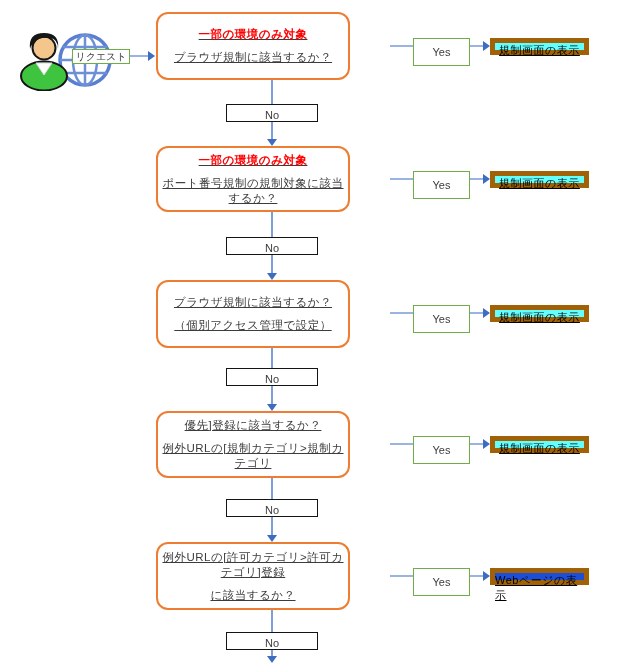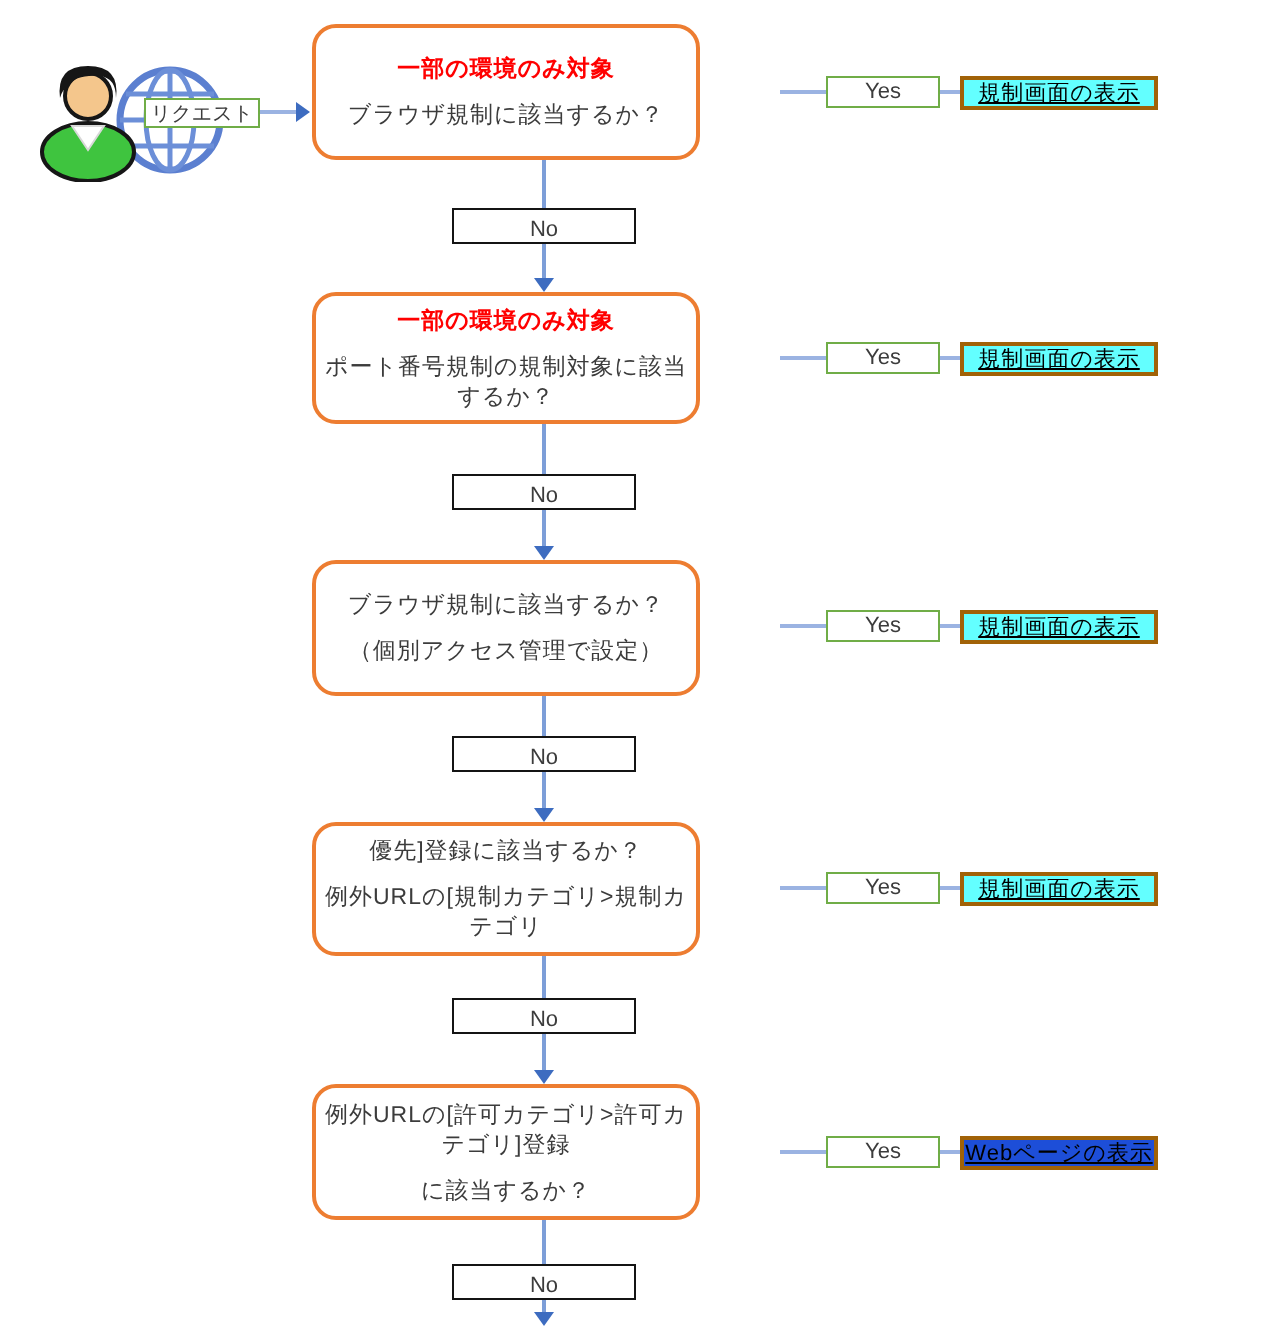--- a/index.html
+++ b/index.html
@@ -5,46 +5,46 @@
   html,body{margin:0;padding:0;background:#fff;}
   #canvas{
     position:relative;width:635px;height:672px;background:#fff;overflow:hidden;
     font-family:"Liberation Sans","DejaVu Sans",sans-serif;
   }
   
   .dbox{
     position:absolute;left:156px;width:194px;box-sizing:border-box;
     border:2px solid #ED7D31;border-radius:12px;background:#fff;
     display:flex;flex-direction:column;align-items:center;justify-content:center;
-    gap:8px;font-size:11.5px;color:#3c3c3c;text-align:center;letter-spacing:.5px;
+    gap:8px;font-size:11.5px;color:#3c3c3c;text-align:center;letter-spacing:.5px;text-decoration:underline;
   }
   .badge{color:#FF0000;font-weight:bold;font-size:11.5px;}
   
   .vline{position:absolute;left:271px;width:2px;background:#7D9ED8;}
   .hline{position:absolute;height:2px;background:#9BB3E2;}
   .arrow-down{position:absolute;left:267px;width:0;height:0;
     border-left:5px solid transparent;border-right:5px solid transparent;
     border-top:7px solid #3D6CC0;}
   .arrow-right{position:absolute;width:0;height:0;
     border-top:5px solid transparent;border-bottom:5px solid transparent;
     border-left:7px solid #3D6CC0;}
   
   .nobox{
     position:absolute;left:226px;width:92px;height:18px;box-sizing:border-box;
     border:1.5px solid #141414;background:#fff;display:flex;align-items:flex-end;
     justify-content:center;font-size:11px;color:#3c3c3c;
   }
   .yesbox{
-    position:absolute;left:413px;width:57px;height:16px;box-sizing:border-box;
+    position:absolute;left:413px;width:57px;height:28px;box-sizing:border-box;
     border:1.5px solid #70AD47;background:#fff;display:flex;align-items:center;
     justify-content:center;font-size:11px;color:#3c3c3c;
   }
   .result{
-    position:absolute;left:480px;width:99px;height:17px;box-sizing:border-box;
-    border:2px solid #a16207;display:flex;align-items:center;justify-content:center;
+    position:absolute;left:490px;width:99px;height:17px;box-sizing:border-box;
+    border:5px solid #a16207;display:flex;justify-content:center;
     font-size:11px;color:#000;letter-spacing:.5px;
   }
   .result span{text-decoration:underline;}
   .cyan{background:#63FFFF;}
   .yellow{background:#1d4ed8;}
   .reqlabel{
     position:absolute;left:72px;top:49px;width:58px;height:15px;box-sizing:border-box;
     border:1.5px solid #70AD47;background:#fff;display:flex;align-items:center;
     justify-content:center;font-size:10px;color:#3c3c3c;z-index:5;
   }

